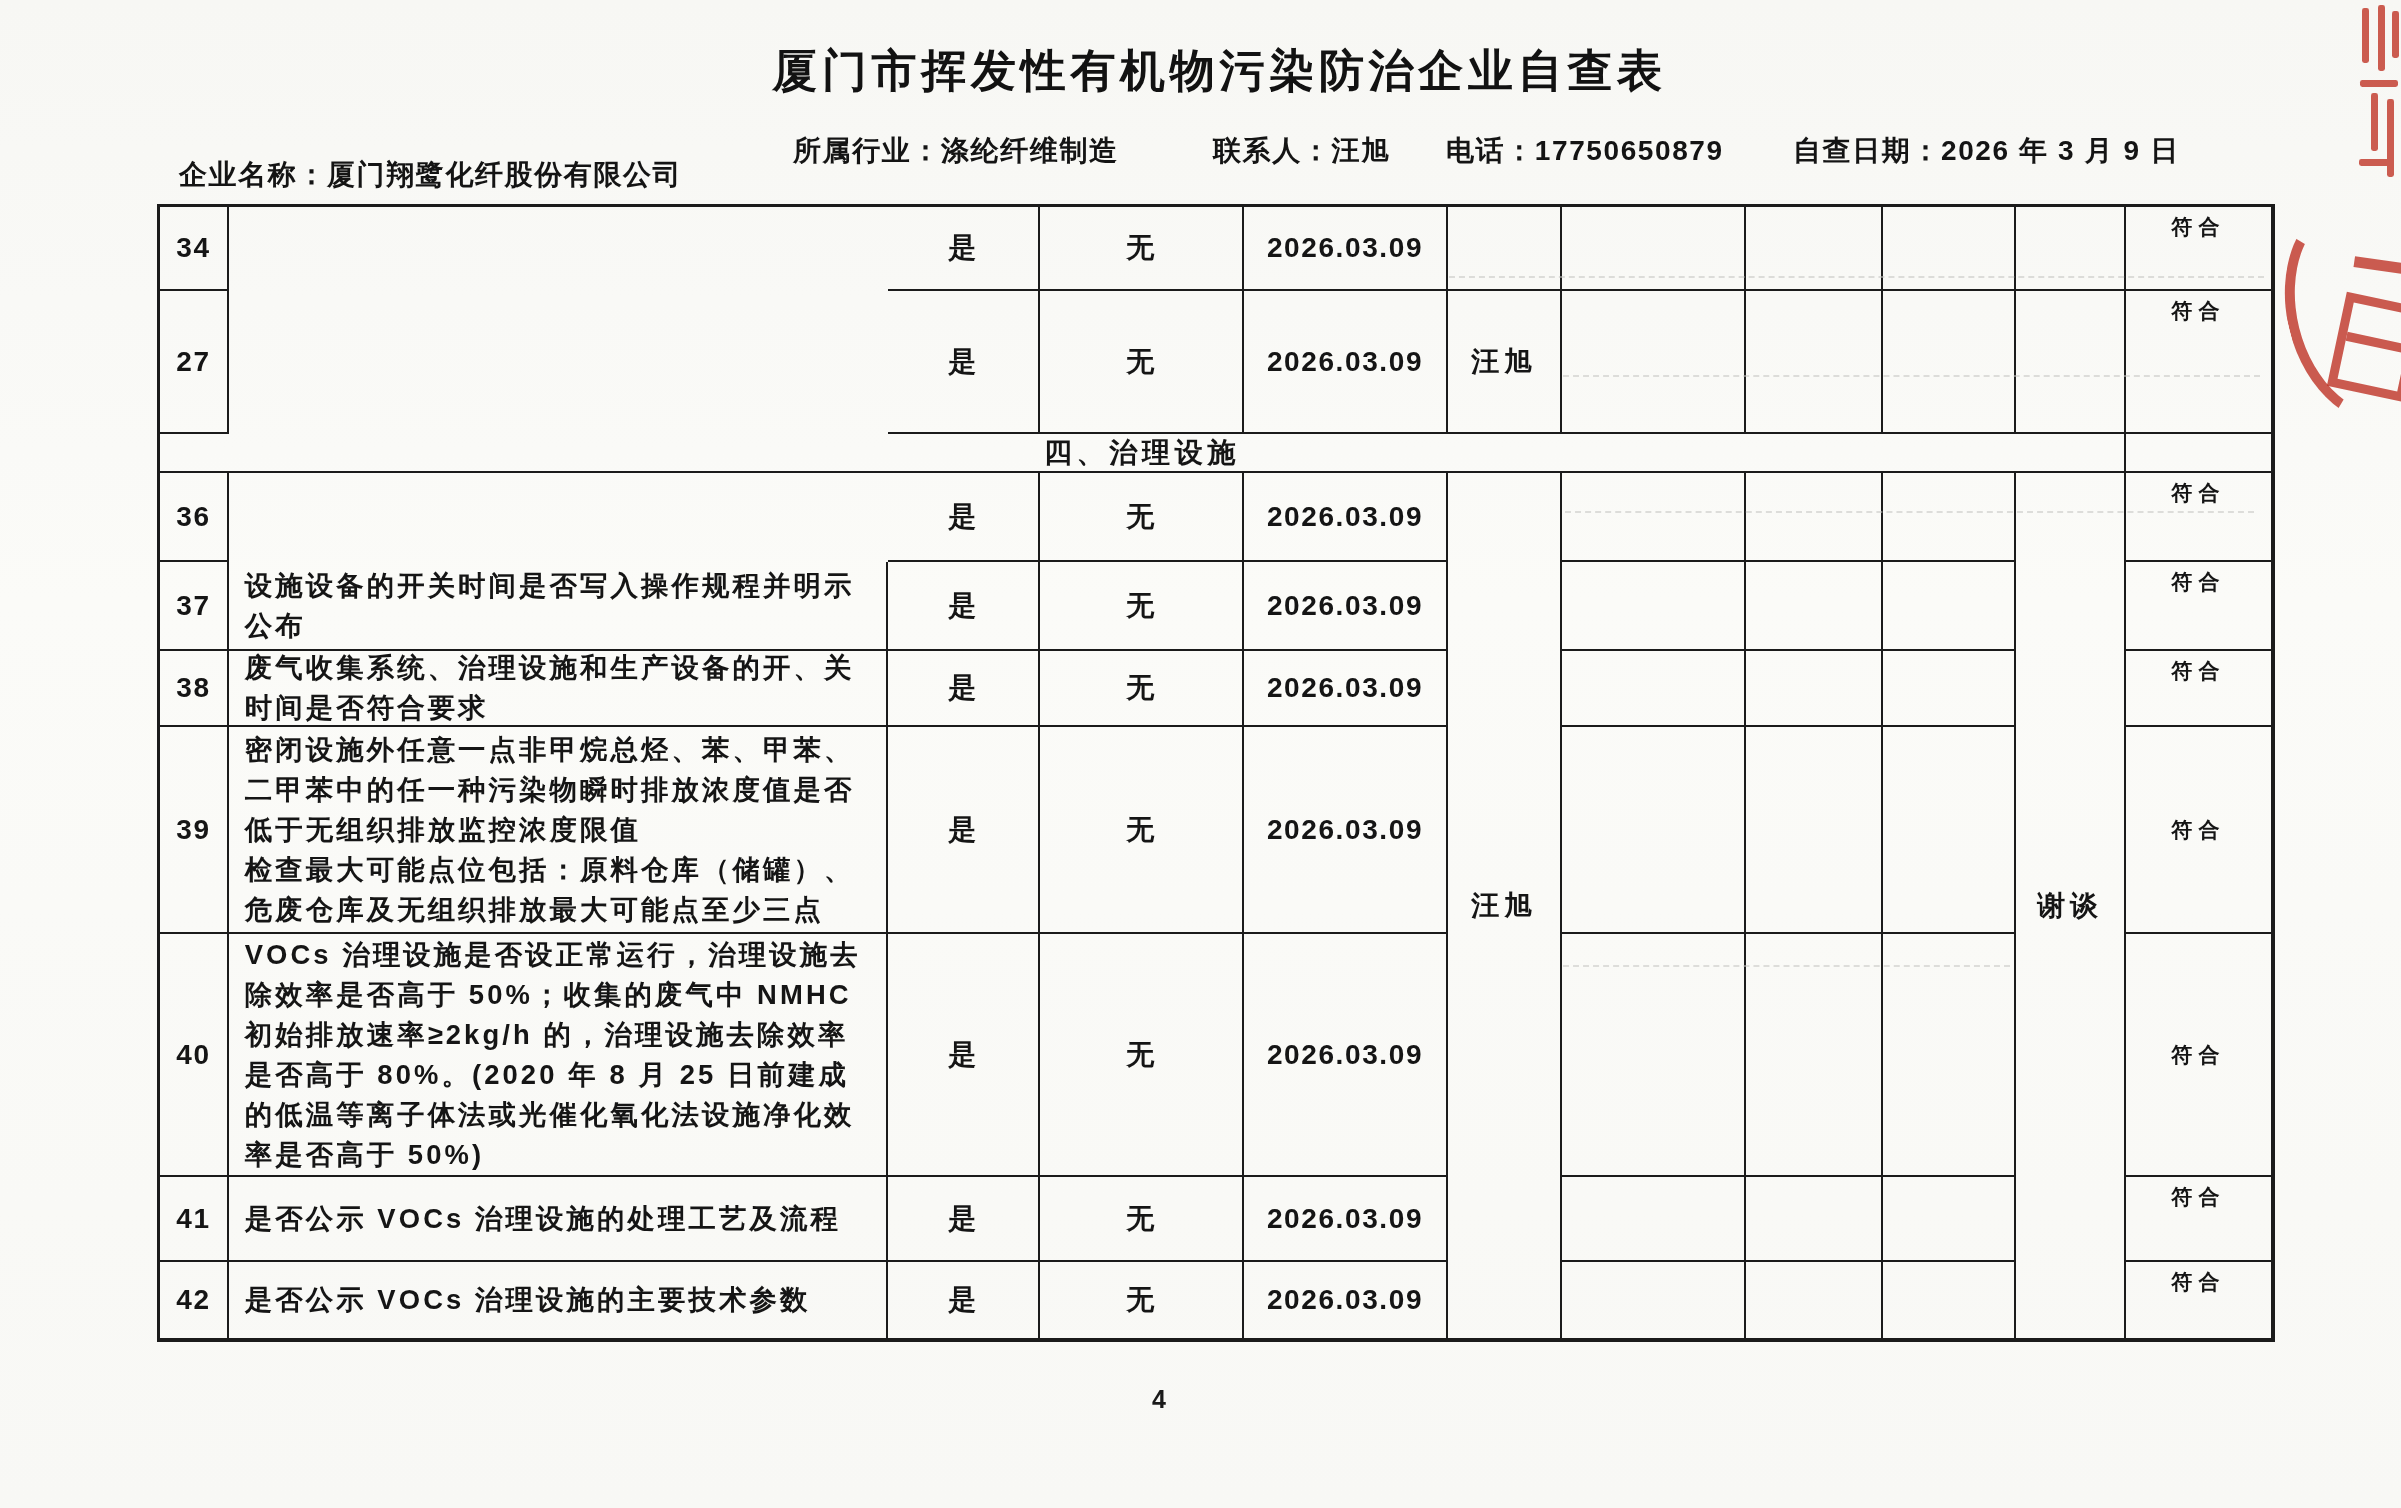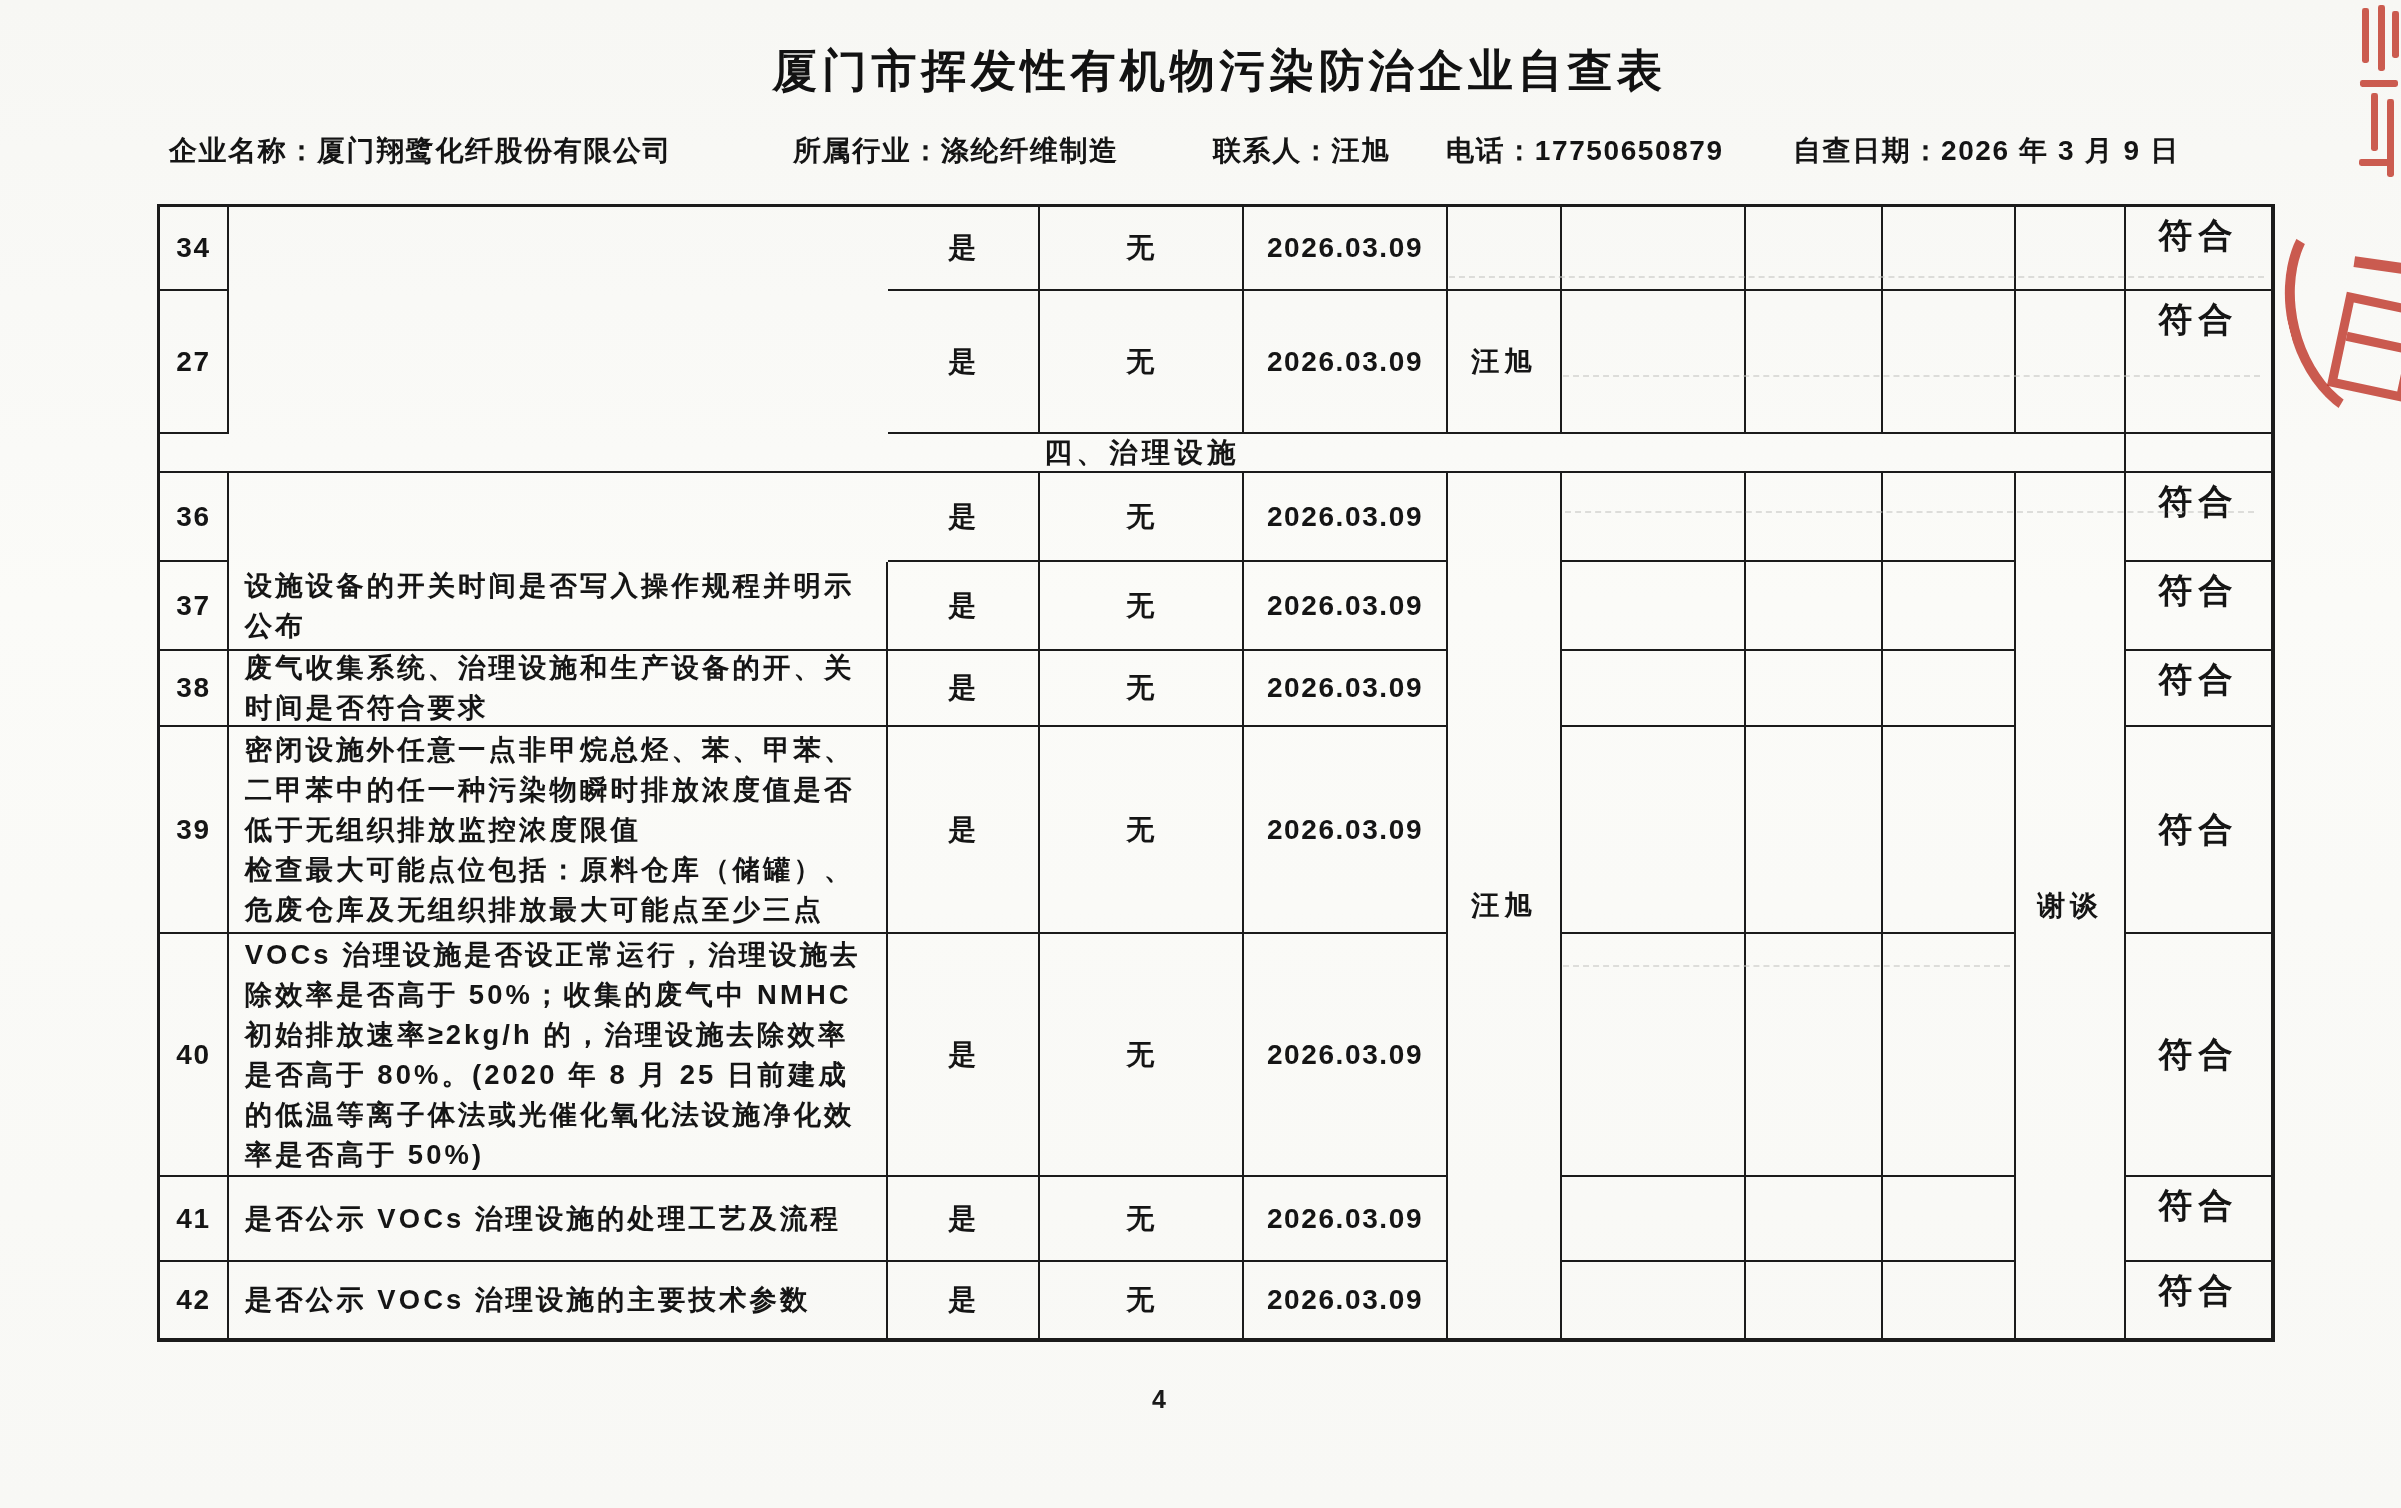--- a/index.html
+++ b/index.html
@@ -7,21 +7,21 @@
     width:2401px;height:1508px;overflow:hidden;position:relative;
     background:linear-gradient(180deg,#f7f7f4 0%,#fbfbf8 40%,#f8f8f5 100%);
     font-family:"Liberation Sans","DejaVu Sans",sans-serif;
     color:#161616;font-weight:bold;
   }
   .title{
     position:absolute;left:0;top:41px;width:2401px;text-align:center;
     font-size:45px;letter-spacing:4.7px;color:#121212;margin-left:19px;
   }
   .hinfo{position:absolute;top:132px;font-size:28px;letter-spacing:1.6px;white-space:nowrap;color:#141414;}
-  .hi-company{left:169px;}
+  .hi-company{left:179px;margin-top:24px;}
   .hi-industry{left:793px;}
   .hi-contact{left:1213px;}
   .hi-phone{left:1446px;}
   .hi-date{left:1793px;}
 
   .tbl{
     position:absolute;left:157px;top:204px;
     width:2118px;height:1138px;box-sizing:border-box;
     border:3.1px solid #1b1b1b;
     display:grid;
@@ -34,21 +34,21 @@
     border-right:2.4px solid #1b1b1b;border-bottom:2.4px solid #1b1b1b;
     display:flex;align-items:center;justify-content:center;
     font-size:28px;letter-spacing:1.6px;color:#151515;
     overflow:visible;
   }
   .q{
     justify-content:flex-start;text-align:left;
     font-size:27.4px;line-height:40px;letter-spacing:3.1px;
     padding:1.6px 12.5px 1.6px 15.7px;white-space:pre-line;
   }
-  .res{align-items:flex-start;padding-top:6.3px;font-size:34px;letter-spacing:6.3px;}
+  .res{align-items:flex-start;padding-top:6.3px;font-size:21px;letter-spacing:6.3px;}
   .res-mid{align-items:center;padding-top:0;}
   .section-cell{font-size:28px;letter-spacing:4.7px;}
   .sig{letter-spacing:4.7px;}
   .pageno{position:absolute;left:1152px;top:1385px;font-size:25px;color:#1a1a1a;}
 
   
   .artifact{position:absolute;height:0;border-top:2.4px dashed #c6c6c3;opacity:.55;}
   .a1{left:1449px;top:276px;width:815px;}
   .a2{left:1563px;top:375px;width:697px;}
   .a3{left:1565px;top:511px;width:689px;}

